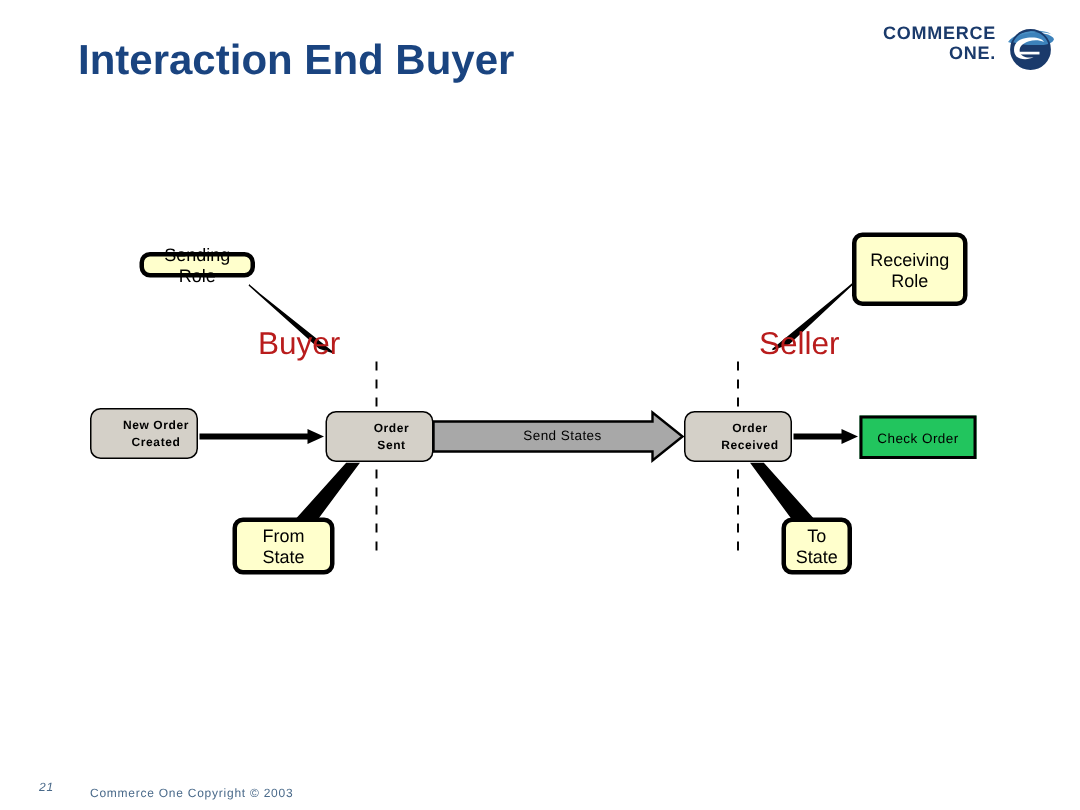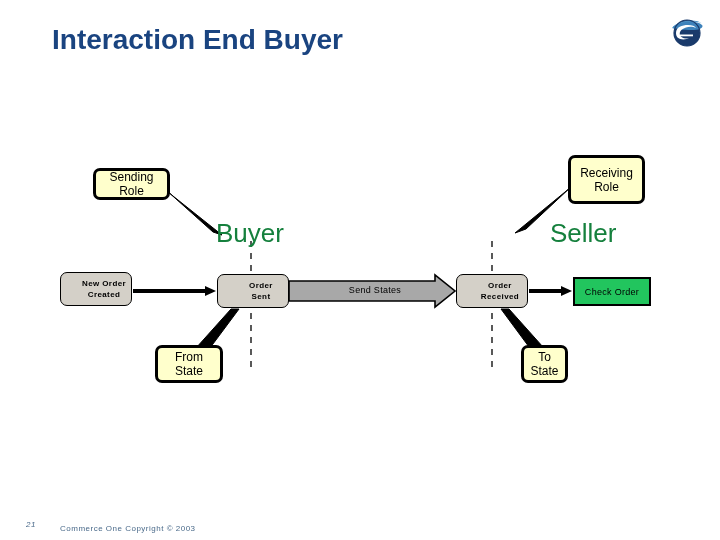--- a/index.html
+++ b/index.html
@@ -69,25 +69,24 @@
   }
   .diagram svg {
     position: absolute;
     left: 0;
     top: 0;
   }
 
   
   .role-heading {
     position: absolute;
-    font-size: 26px;
-    color: #15803d;
+    font-size: 21px;
+    color: #b91c1c;
     font-family: "Liberation Sans", sans-serif;
     white-space: nowrap;
-    margin-left: 44px;
   }
   .role-buyer  { left: 172px; top: 218px; }
   .role-seller { left: 506px; top: 218px; }
 
   
   .state-box {
     position: absolute;
     background: #d4d0c8;
     border: 1.5px solid #000000;
     border-radius: 7px;
@@ -147,21 +146,21 @@
     box-sizing: border-box;
     display: flex;
     flex-direction: column;
     align-items: center;
     justify-content: center;
     font-size: 12px;
     color: #000000;
     line-height: 14px;
     text-align: center;
   }
-  .callout-sending   { left: 93px;  top: 168px; width: 77px; height: 32px; }
+  .callout-sending   { left: 93px;  top: 168px; width: 77px; height: 17px; }
   .callout-receiving { left: 568px; top: 155px; width: 77px; height: 49px; }
   .callout-from      { left: 155px; top: 345px; width: 68px; height: 38px; }
   .callout-to        { left: 521px; top: 345px; width: 47px; height: 38px; }
 
   
   .footer-page {
     position: absolute;
     left: 26px;
     top: 520px;
     font-size: 8px;
@@ -177,20 +176,24 @@
     color: #4a6a8a;
     letter-spacing: 0.5px;
   }
 </style>
 </head>
 <body>
 
 <div class="slide-title">Interaction End Buyer</div>
 
 <div class="logo">
+  <div class="logo-text">
+    <span class="logo-line1">COMMERCE</span>
+    <span class="logo-line2">ONE.</span>
+  </div>
   <svg class="logo-mark" viewBox="0 0 40 36">
     <ellipse cx="21" cy="19" rx="13" ry="13" fill="#1a3a6b"></ellipse>
     <path d="M6 14 C12 6, 30 4, 37 10 C33 6, 14 7, 9 15 Z" fill="#4a90c4"></path>
     <path d="M7 13 C14 7, 31 6, 36 11 C38 13, 34 16, 28 16 C20 16, 12 16, 7 13 Z" fill="#3d82bb"></path>
     <ellipse cx="21" cy="19" rx="13" ry="13" fill="none" stroke="#1a3a6b" stroke-width="1.2"></ellipse>
     <path d="M10 19 C10 13, 16 11, 22 11 C26 11, 29 12, 30 14 C27 12.5, 23 12.5, 20 13.5 C15 15, 13 18, 14 21 C15 24, 19 25, 23 24 C20 26, 14 26, 11.5 23.5 C10.5 22.3, 10 20.8, 10 19 Z" fill="#ffffff"></path>
     <path d="M14 20.5 L27 20.5 L27 22.3 L14 22.3 Z" fill="#ffffff"></path>
   </svg>
 </div>
 

